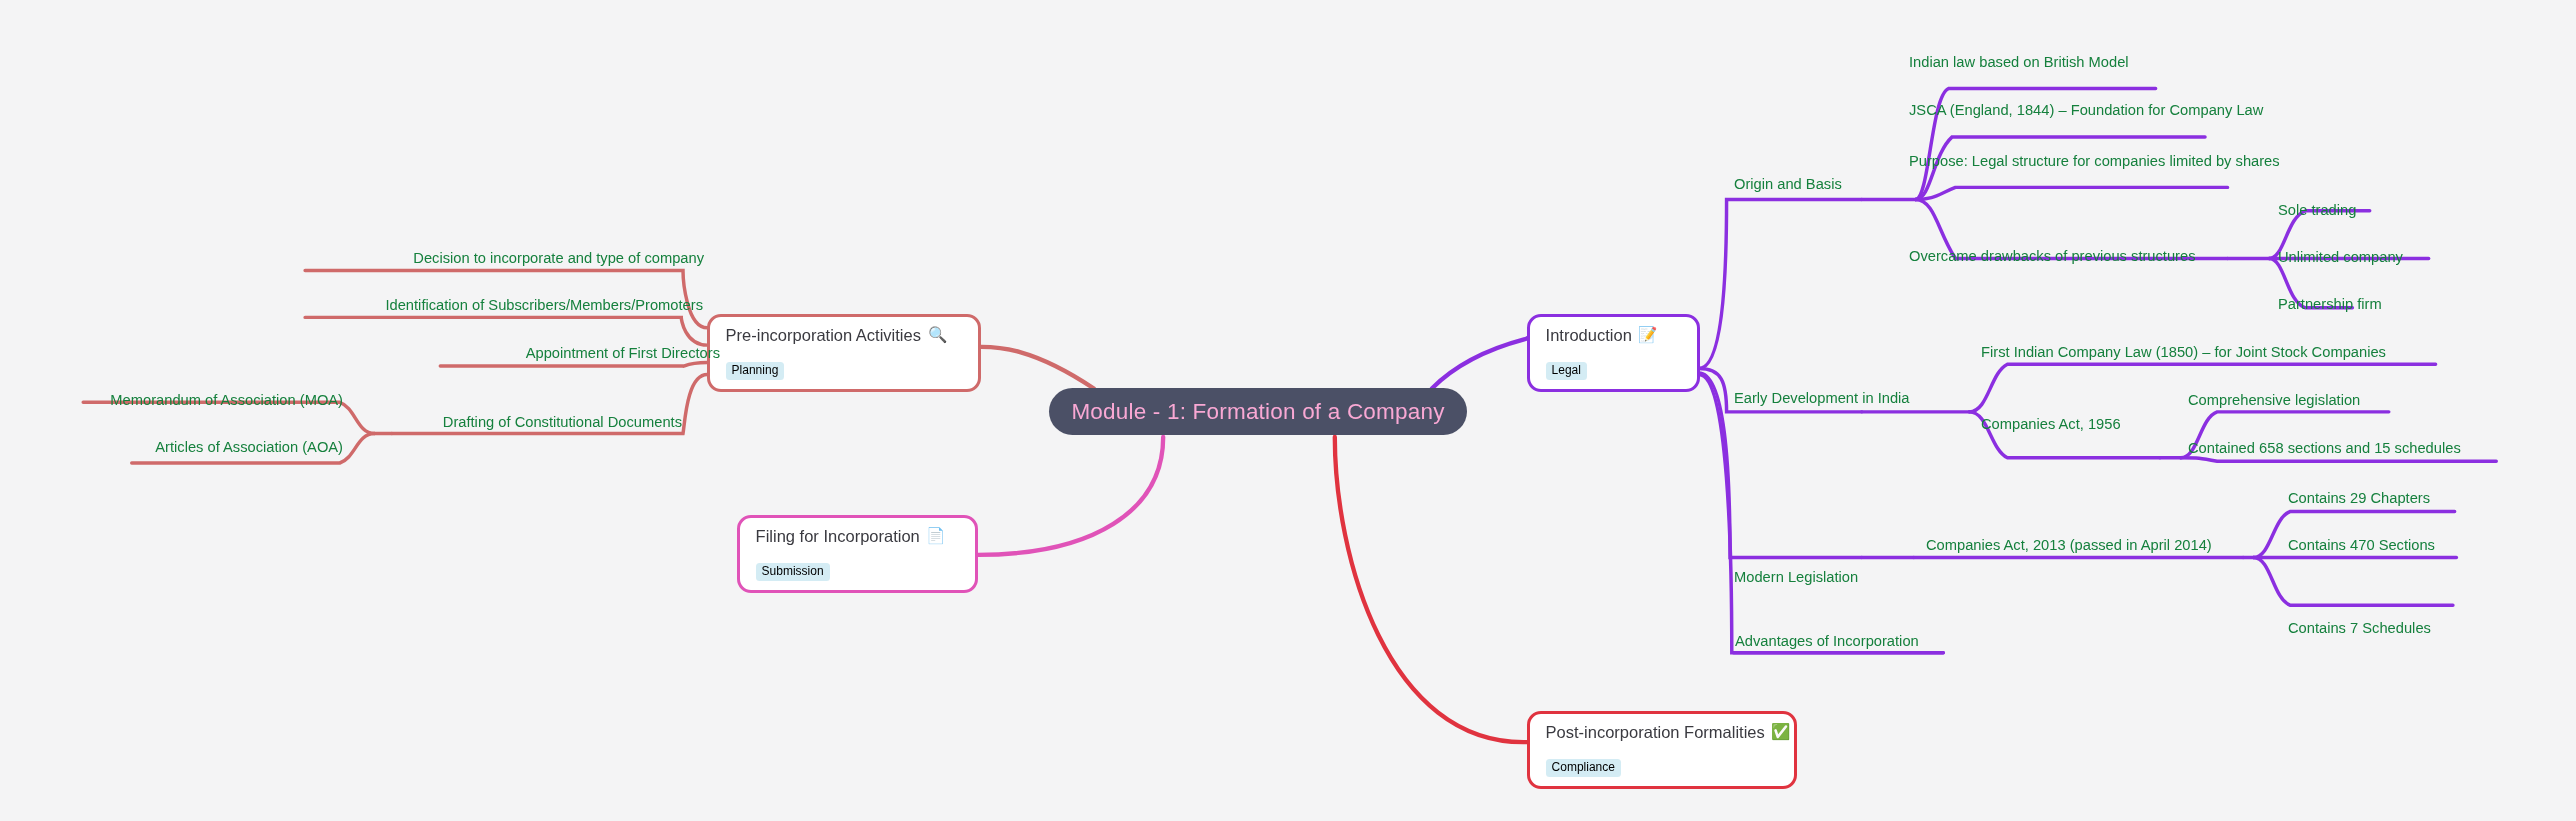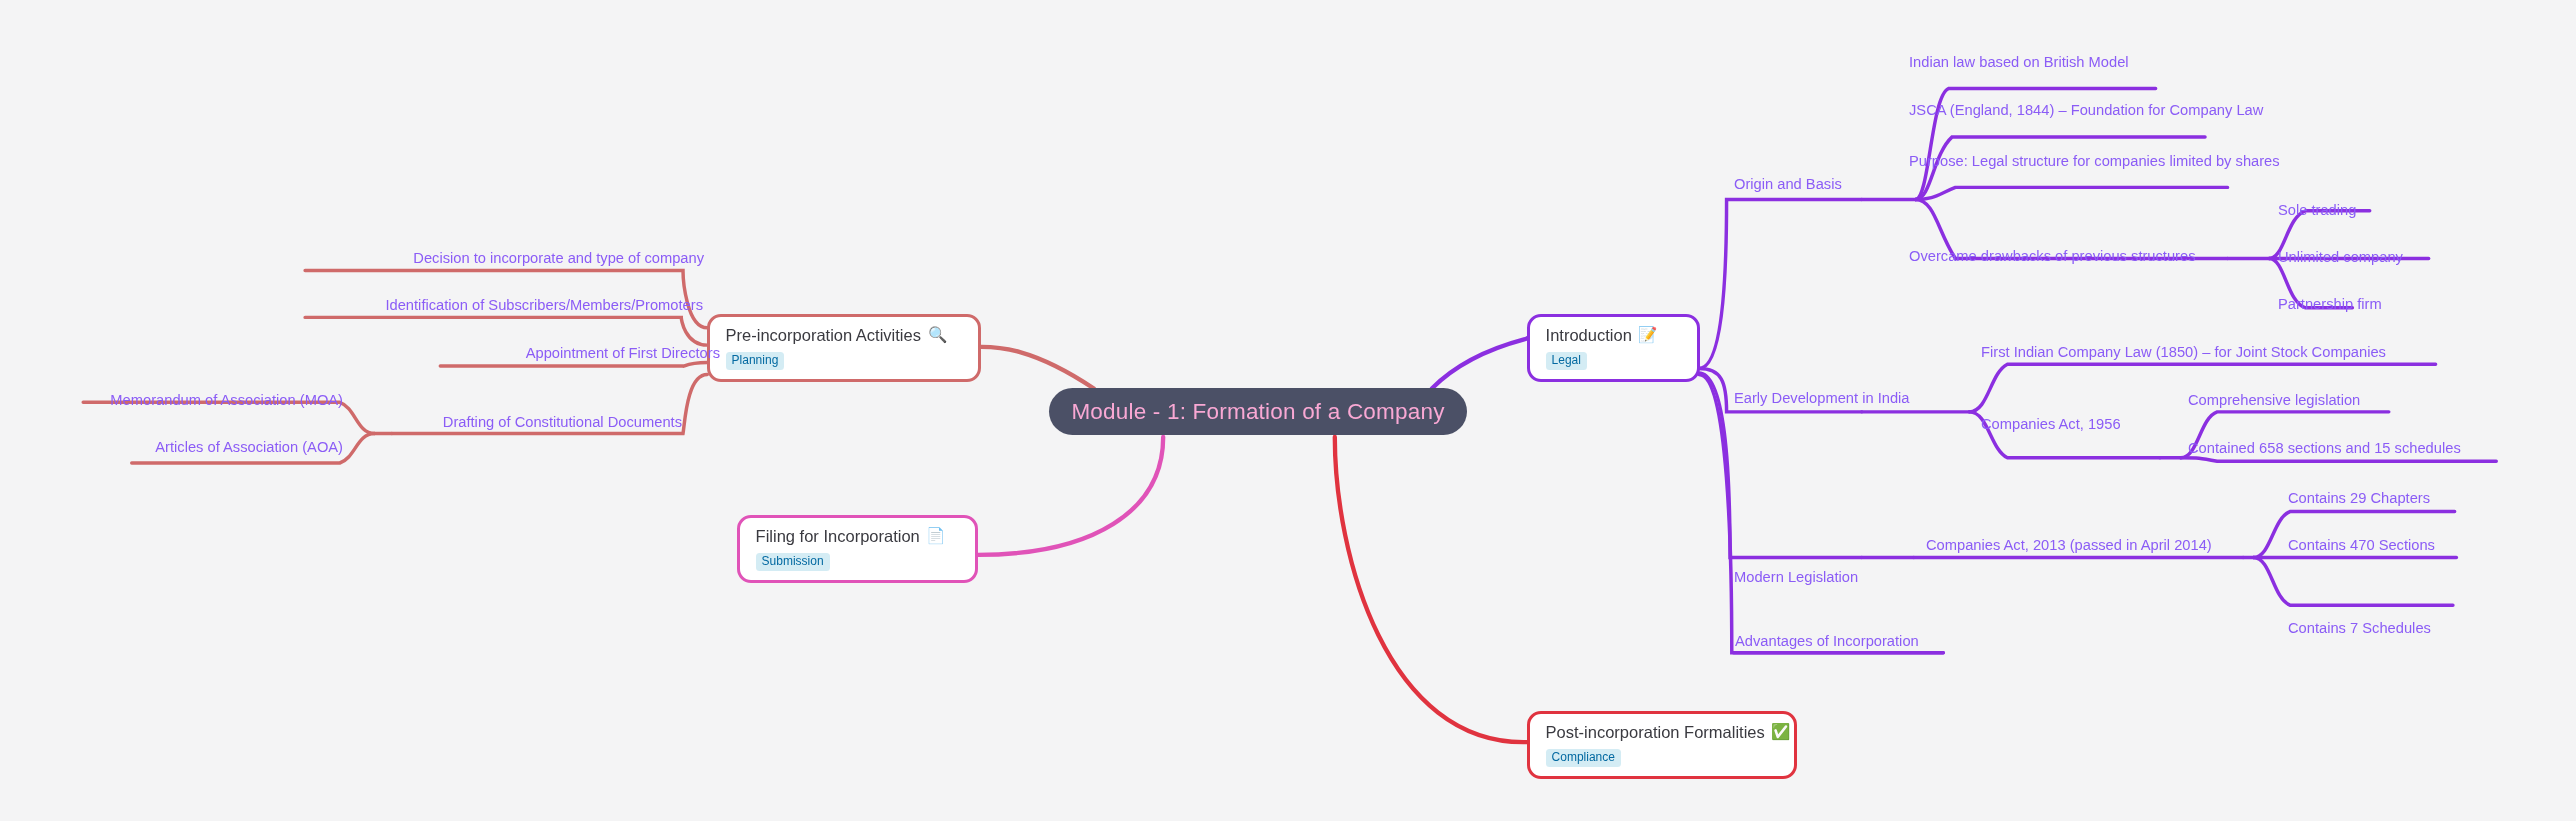--- a/index.html
+++ b/index.html
@@ -30,46 +30,46 @@
   
   .card{
     position:absolute;
     background:#ffffff;
     border:3px solid #888;
     border-radius:14px;
     box-sizing:border-box;
     padding:8.7px 15.6px 9.5px 15.6px;
     display:flex;flex-direction:column;
     align-items:flex-start;
-    gap:7px;
+    gap:17px;
     white-space:nowrap;
   }
   .card .card-title{
     font-size:16.5px;color:#3a3a40;line-height:19px;
     display:flex;align-items:center;gap:7px;
   }
   .card .card-title .emoji{font-size:15.6px;line-height:15.6px;}
   .card .tag{
     font-size:12px;
-    color:#0369a1;
+    color:#000000;
     background:#d4ecf4;
     border-radius:3.5px;
     padding:0.9px 6px 1.7px 6px;
     line-height:15.6px;
   }
   .card.purple{border-color:#8b2fe0;}
   .card.salmon{border-color:#cf6a6a;}
   .card.pink{border-color:#e053b8;}
   .card.red{border-color:#e0333f;}
 
   
   .topic{
     position:absolute;
     font-size:14.7px;
-    color:#8b5cf6;
+    color:#15803d;
     line-height:17.3px;
     white-space:nowrap;
   }
   .topic.rt{text-align:left;}
   .topic.lt{text-align:right;}
 </style>
 </head>
 <body>
 
 <div id="stage">

